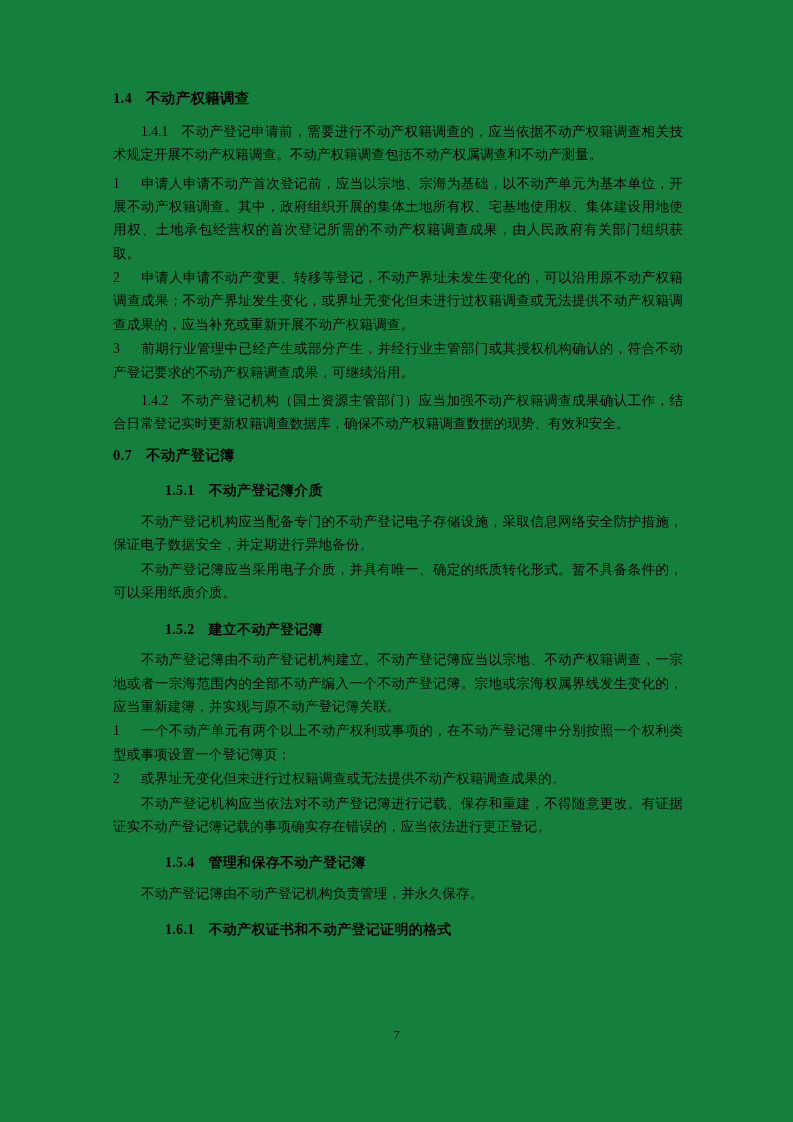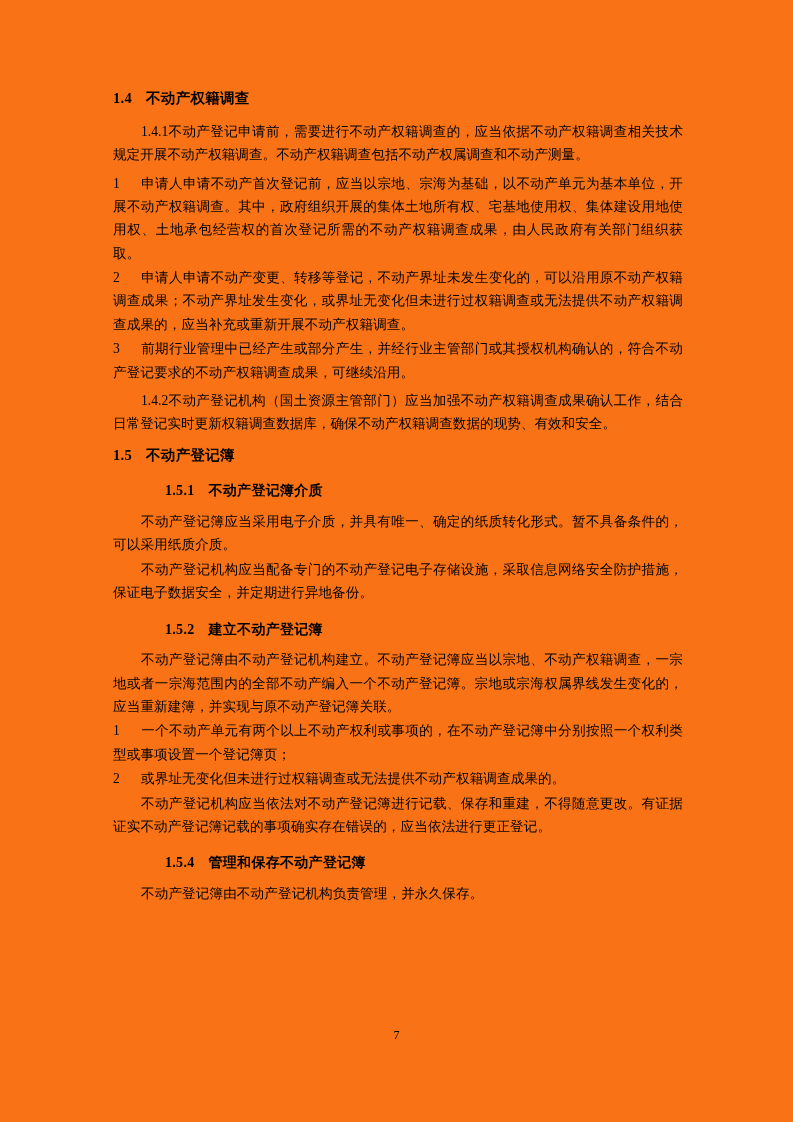--- a/index.html
+++ b/index.html
@@ -7,21 +7,21 @@
     padding: 0;
     background: #b0b0b0;
   }
   body {
     font-family: "Liberation Serif", "DejaVu Serif", serif;
   }
   .page {
     position: relative;
     width: 793px;
     height: 1122px;
-    background: #f97316;
+    background: #15803d;
     margin: 0 auto;
     box-sizing: border-box;
     overflow: hidden;
   }
   .content {
     position: absolute;
     left: 113px;
     top: 88px;
     width: 570px;
   }
@@ -70,20 +70,21 @@
   .sub-head-para {
     font-size: 13.6px;
     line-height: 1.72;
     margin: 0 0 1px 0;
     text-align: justify;
     text-justify: inter-ideograph;
     text-indent: 28px;
   }
   .sub-head-para .lead {
     font-weight: normal;
+    margin-right: 13px;
   }
   .block {
     margin-bottom: 9px;
   }
   .gap-sm { height: 4px; }
   .page-number {
     position: absolute;
     left: 0;
     right: 0;
     top: 1028px;
@@ -120,29 +121,29 @@
       <span class="lead">3</span><span>前期行业管理中已经产生或部分产生，并经行业主管部门或其授权机构确认的，符合不动产登记要求的不动产权籍调查成果，可继续沿用。</span>
     </div>
 
     <div class="gap-sm"></div>
 
     <div class="sub-head-para block">
       <span class="lead">1.4.2</span><span>不动产登记机构（国土资源主管部门）应当加强不动产权籍调查成果确认工作，结合日常登记实时更新权籍调查数据库，确保不动产权籍调查数据的现势、有效和安全。</span>
     </div>
 
     <div class="h2">
-      <span class="num">1.5</span><span>不动产登记簿</span>
+      <span class="num">0.7</span><span>不动产登记簿</span>
     </div>
 
     <div class="h3">
       <span class="num">1.5.1</span><span>不动产登记簿介质</span>
     </div>
 
+    <div class="para indent2">不动产登记机构应当配备专门的不动产登记电子存储设施，采取信息网络安全防护措施，保证电子数据安全，并定期进行异地备份。</div>
     <div class="para indent2">不动产登记簿应当采用电子介质，并具有唯一、确定的纸质转化形式。暂不具备条件的，可以采用纸质介质。</div>
-    <div class="para indent2">不动产登记机构应当配备专门的不动产登记电子存储设施，采取信息网络安全防护措施，保证电子数据安全，并定期进行异地备份。</div>
 
     <div class="h3">
       <span class="num">1.5.2</span><span>建立不动产登记簿</span>
     </div>
 
     <div class="para indent2">不动产登记簿由不动产登记机构建立。不动产登记簿应当以宗地、不动产权籍调查，一宗地或者一宗海范围内的全部不动产编入一个不动产登记簿。宗地或宗海权属界线发生变化的，应当重新建簿，并实现与原不动产登记簿关联。</div>
 
     <div class="para numbered">
       <span class="lead">1</span><span>一个不动产单元有两个以上不动产权利或事项的，在不动产登记簿中分别按照一个权利类型或事项设置一个登记簿页；</span>
     </div>
@@ -154,17 +155,20 @@
 
     <div class="para indent2">不动产登记机构应当依法对不动产登记簿进行记载、保存和重建，不得随意更改。有证据证实不动产登记簿记载的事项确实存在错误的，应当依法进行更正登记。</div>
 
     <div class="h3">
       <span class="num">1.5.4</span><span>管理和保存不动产登记簿</span>
     </div>
 
     <div class="para indent2 block">不动产登记簿由不动产登记机构负责管理，并永久保存。</div>
 
 
+    <div class="h3">
+      <span class="num">1.6.1</span><span>不动产权证书和不动产登记证明的格式</span>
+    </div>
 
   </div>
 
   <div class="page-number">7</div>
 </div>
 
 </body></html>

